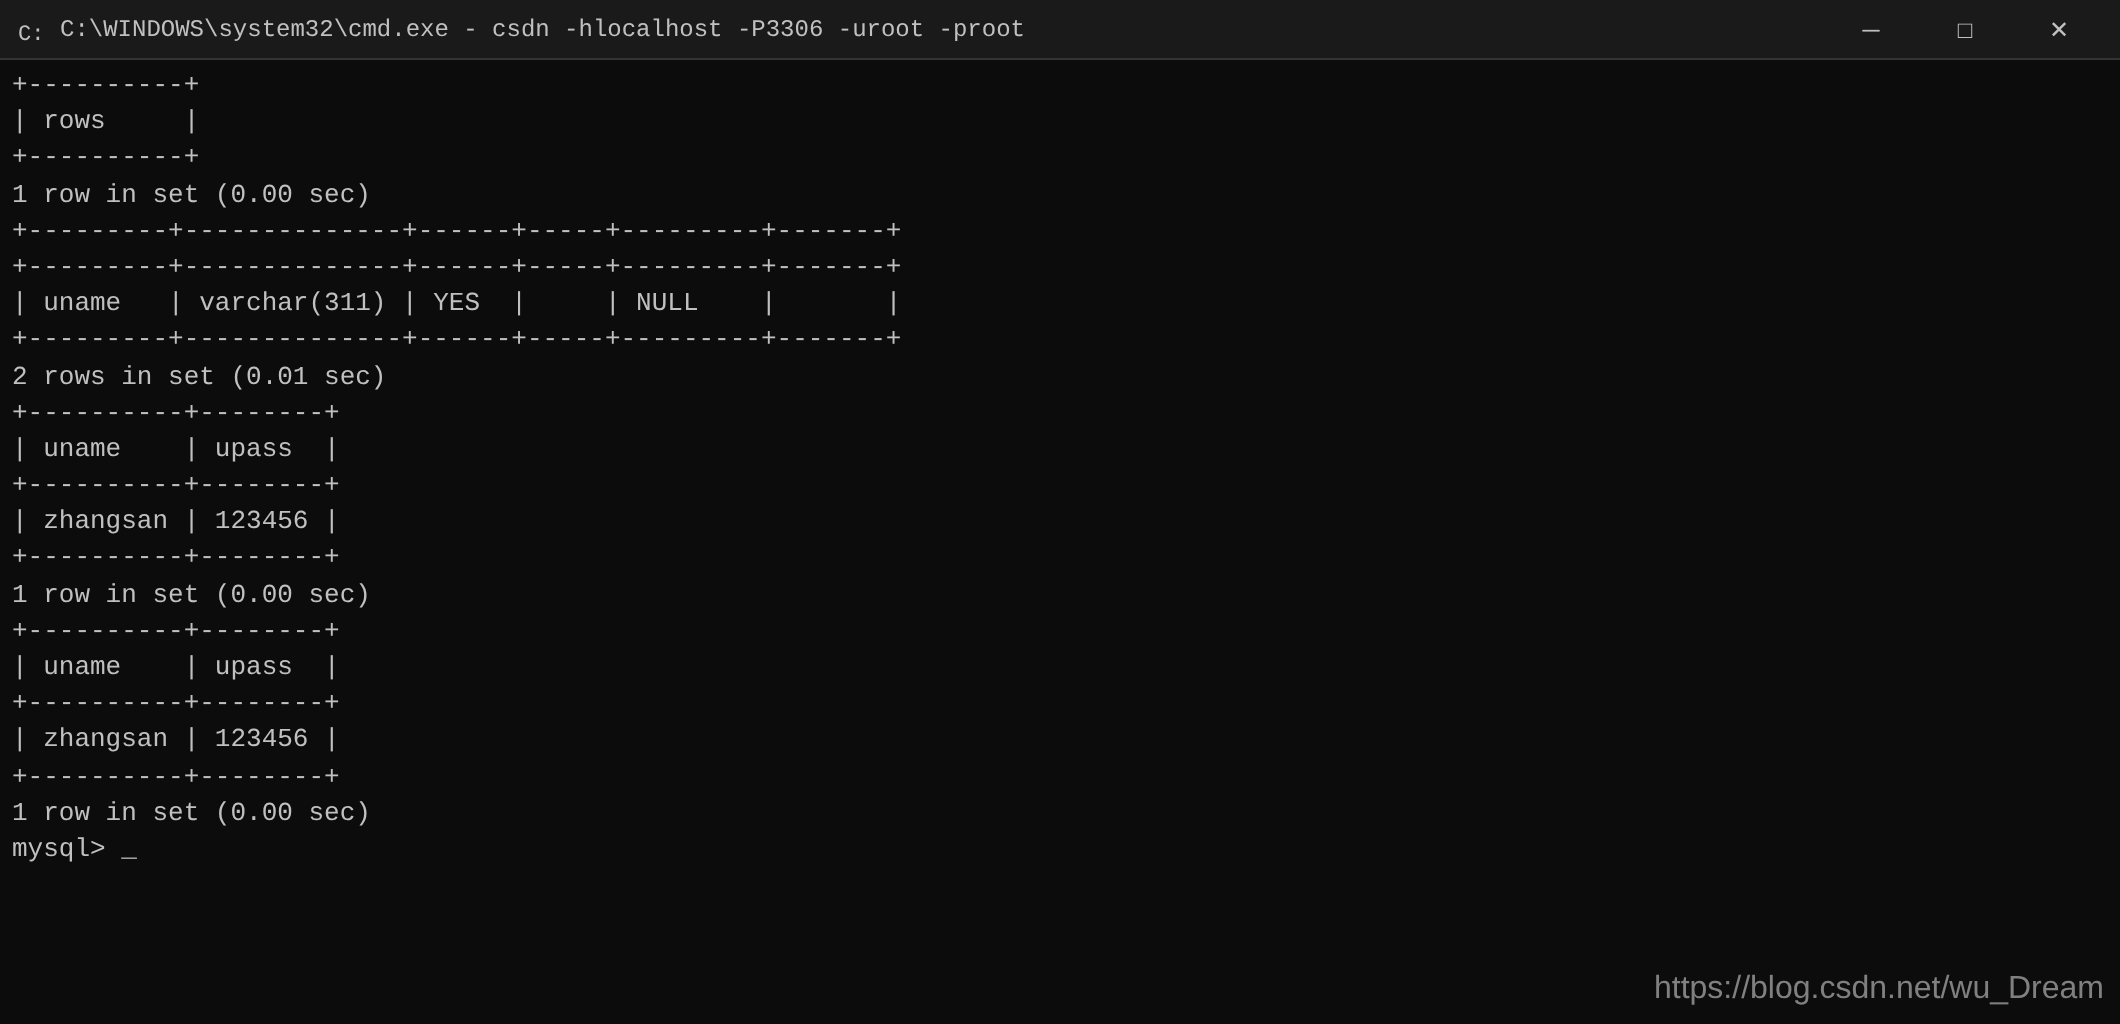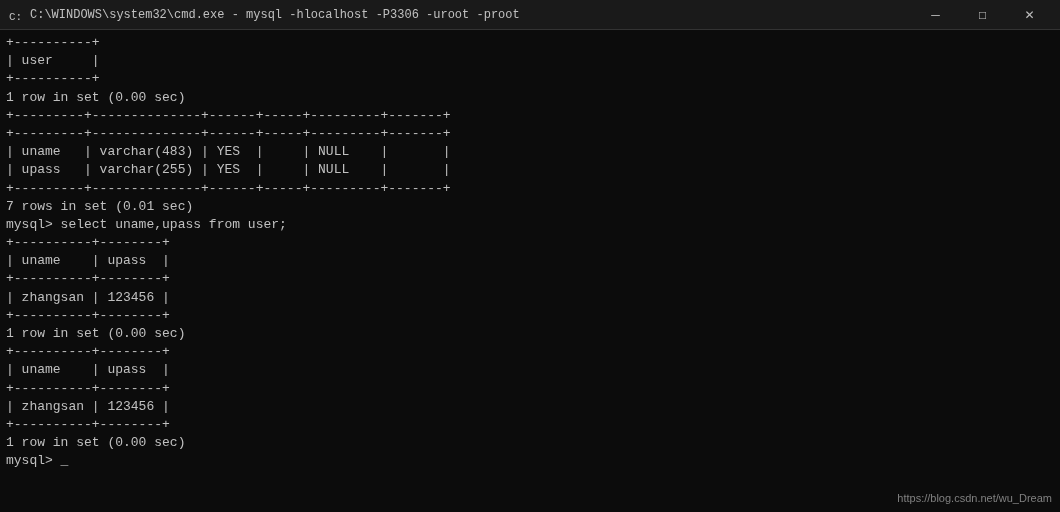--- a/index.html
+++ b/index.html
@@ -81,55 +81,53 @@
     .line {
       white-space: pre;
       display: block;
     }
 
     .watermark {
       position: absolute;
       bottom: 8px;
       right: 8px;
       color: #808080;
-      font-size: 11px;
+      font-size: 16px;
       font-family: Arial, sans-serif;
     }
   </style>
 </head>
 <body>
 
 <div class="window">
   <div class="titlebar">
     <svg class="titlebar-icon" viewBox="0 0 16 16" fill="none">
       <rect width="16" height="16" fill="#1a1a1a"></rect>
       <text x="1" y="13" font-size="11" fill="#c0c0c0" font-family="Courier New">C:</text>
     </svg>
-    <span class="titlebar-title">C:\WINDOWS\system32\cmd.exe - mysql  -hlocalhost -P3306 -uroot -proot</span>
+    <span class="titlebar-title">C:\WINDOWS\system32\cmd.exe - csdn  -hlocalhost -P3306 -uroot -proot</span>
     <div class="titlebar-controls">
       <button class="titlebar-btn minimize">─</button>
       <button class="titlebar-btn maximize">□</button>
       <button class="titlebar-btn close">✕</button>
     </div>
   </div>
 
   <div class="terminal-content" id="terminal-body">
   <span class="line">+----------+</span>
-      <span class="line">| user     |</span>
+      <span class="line">| rows     |</span>
       <span class="line">+----------+</span>
       <span class="line">1 row in set (0.00 sec)</span>
       <span class="line"></span>
       <span class="line">+---------+--------------+------+-----+---------+-------+</span>
       <span class="line">+---------+--------------+------+-----+---------+-------+</span>
-      <span class="line">| uname   | varchar(483) | YES  |     | NULL    |       |</span>
-      <span class="line">| upass   | varchar(255) | YES  |     | NULL    |       |</span>
+      <span class="line">| uname   | varchar(311) | YES  |     | NULL    |       |</span>
       <span class="line">+---------+--------------+------+-----+---------+-------+</span>
-      <span class="line">7 rows in set (0.01 sec)</span>
+      <span class="line">2 rows in set (0.01 sec)</span>
       <span class="line"></span>
-      <span class="line">mysql&gt; select uname,upass from user;</span>
       <span class="line">+----------+--------+</span>
       <span class="line">| uname    | upass  |</span>
       <span class="line">+----------+--------+</span>
       <span class="line">| zhangsan | 123456 |</span>
       <span class="line">+----------+--------+</span>
       <span class="line">1 row in set (0.00 sec)</span>
       <span class="line"></span>
       <span class="line">+----------+--------+</span>
       <span class="line">| uname    | upass  |</span>
       <span class="line">+----------+--------+</span>

